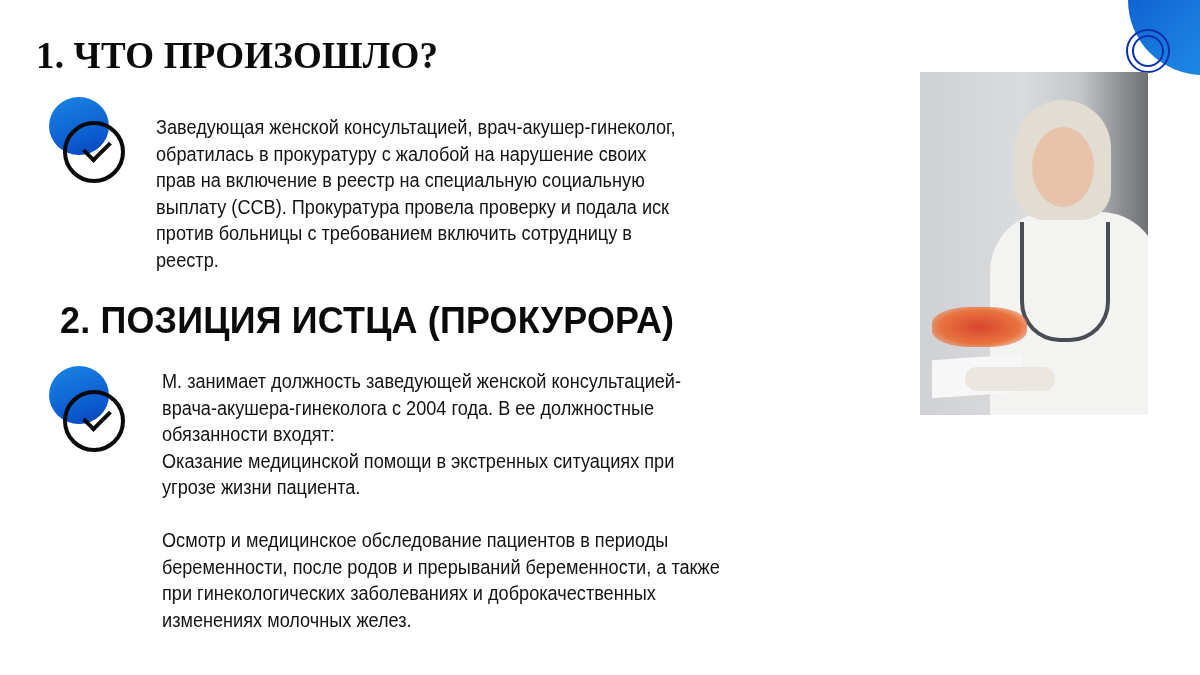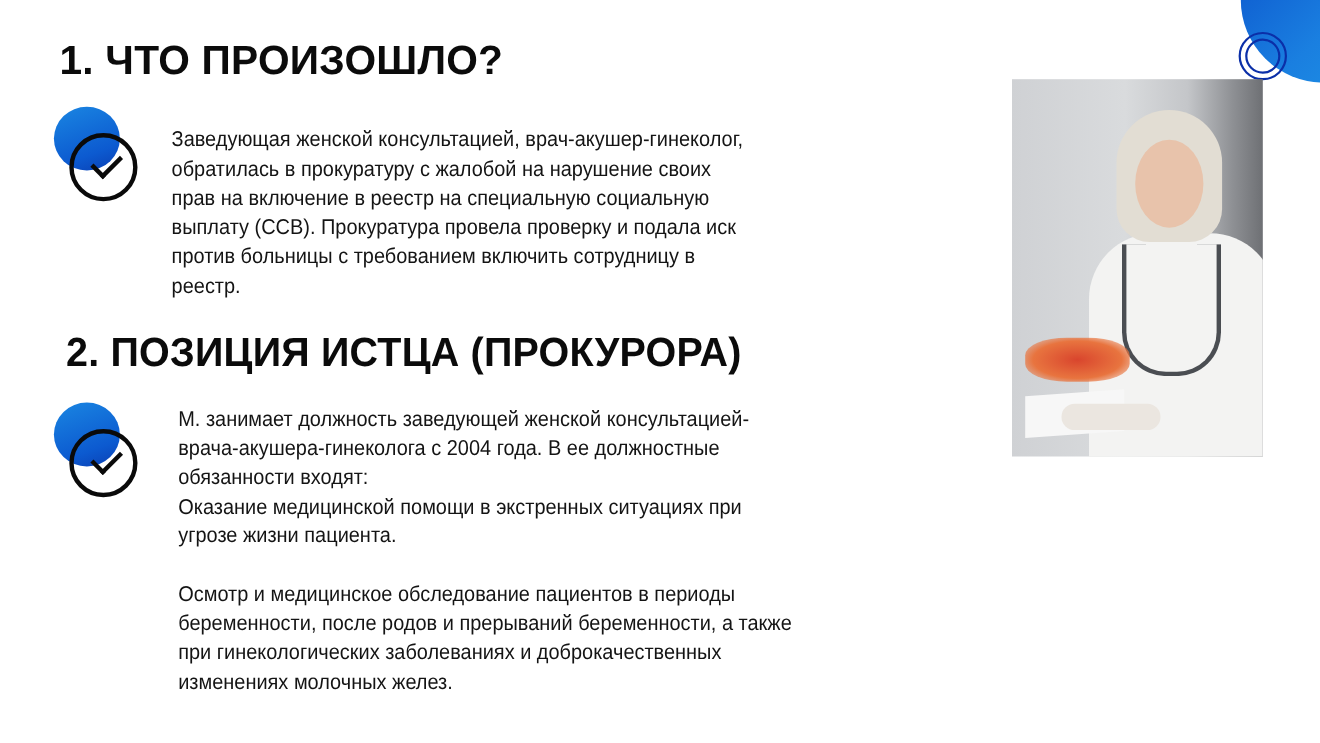--- a/index.html
+++ b/index.html
@@ -2,21 +2,21 @@
 <html><head>
 <meta charset="utf-8">
 <style>
   html, body { margin:0; padding:0; }
   body { width:1200px; height:675px; position:relative; overflow:hidden; background:#ffffff; font-family:"Liberation Sans", sans-serif; color:#111; }
   .corner-blob { position:absolute; left:1128px; top:-75px; width:150px; height:150px; border-radius:50%; background:linear-gradient(135deg,#0a4fc9 0%,#1a7fe0 60%,#1e95e6 100%); }
   .corner-ring { position:absolute; border-radius:50%; border:2px solid #0b2fa8; box-sizing:border-box; }
   .ring-outer { left:1126px; top:29px; width:44px; height:44px; }
   .ring-inner { left:1132px; top:35px; width:32px; height:32px; }
   .heading { position:absolute; font-weight:bold; font-size:37px; letter-spacing:0.2px; color:#0b0b0b; white-space:nowrap; }
-  .h1 { left:54px; top:34px; }
+  .h1 { left:36px; top:34px;font-family:Liberation Serif, serif; }
   .h2 { left:60px; top:300px; transform:scaleX(0.97); transform-origin:left; }
   .check-wrap { position:absolute; width:100px; height:100px; }
   .check-blob { position:absolute; left:15px; top:5px; width:60px; height:58px; border-radius:50%; background:linear-gradient(160deg,#1a86e2 0%,#0c5ad0 70%,#0a3fb3 100%); }
   .check-ring { position:absolute; left:29px; top:29px; width:62px; height:62px; border-radius:50%; border:4px solid #0a0a0a; box-sizing:border-box; }
   .check-mark { position:absolute; left:50px; top:48px; width:22px; height:12px; border-left:4px solid #0a0a0a; border-bottom:4px solid #0a0a0a; transform:rotate(-45deg); }
   .c1 { left:34px; top:92px; }
   .c2 { left:34px; top:361px; }
   .para { position:absolute; font-size:19.5px; line-height:26.5px; color:#141414; transform:scaleX(0.93); transform-origin:left top; }
   .p1 { left:156px; top:114px; width:720px; }
   .p2 { left:162px; top:368px; width:760px; }

